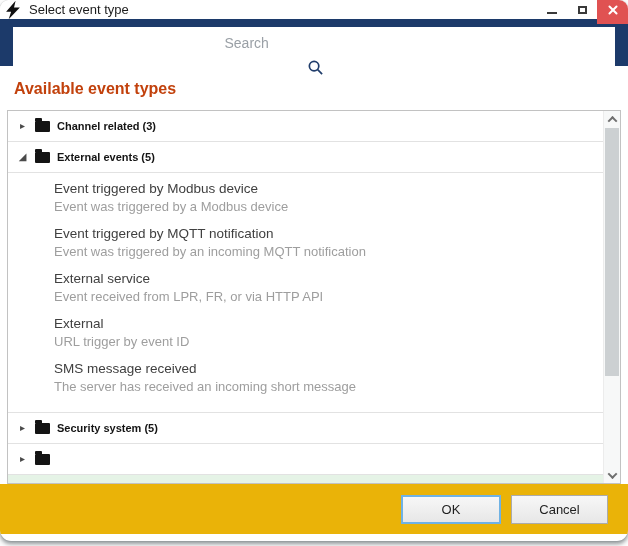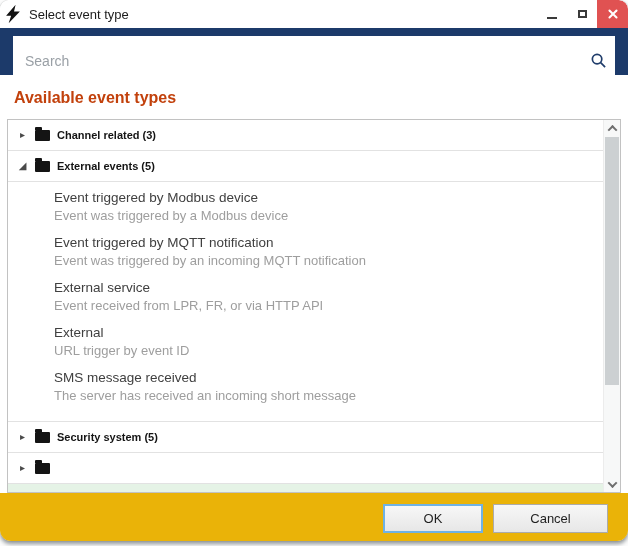--- a/index.html
+++ b/index.html
@@ -7,36 +7,36 @@
     width:628px;height:546px;position:relative;background:#fdfdfd;
     font-family:"Liberation Sans",sans-serif;
     -webkit-font-smoothing:antialiased;overflow:hidden;
   }
   .window{
     position:absolute;left:0;top:0;width:628px;height:541px;
     background:#ffffff;border-radius:9px 9px 11px 11px;overflow:hidden;
     box-shadow:0 3px 4px rgba(70,80,85,.6), 0 0 1px rgba(0,0,0,.35);
   }
   
-  .titlebar{height:28px;display:flex;align-items:center;background:#ffffff;justify-content:center;}
+  .titlebar{height:19px;display:flex;align-items:center;background:#ffffff;justify-content:center;}
   .app-icon{width:20px;height:20px;margin-left:4px;flex:0 0 auto;}
   .win-title{font-size:13px;color:#1c1c1c;margin-left:5px;flex:1;white-space:nowrap;}
   .win-btn{width:30px;height:28px;display:flex;align-items:center;justify-content:center;cursor:default;}
   .glyph-min{width:10px;height:2px;background:#3a3a3a;margin-top:7px;}
   .glyph-max{width:9px;height:8px;border:2px solid #3a3a3a;box-sizing:border-box;}
   .btn-close{width:31px;background:#e05252;border-radius:0 9px 0 0;position:relative;}
   .glyph-close{position:relative;width:12px;height:12px;}
   .glyph-close::before,.glyph-close::after{
     content:"";position:absolute;left:0;top:5px;width:12px;height:2px;background:#fff;border-radius:1px;
   }
   .glyph-close::before{transform:rotate(45deg);}
   .glyph-close::after{transform:rotate(-45deg);}
   
   .search-band{height:47px;background:#1c3a6a;padding:8px 13px;box-sizing:border-box;}
-  .search-box{height:49px;background:#ffffff;display:flex;align-items:center;padding:0 8px 0 10px;}
+  .search-box{height:49px;background:#ffffff;display:flex;align-items:center;padding:0 8px 0 10px;flex-direction:column;}
   .search-box input{
     border:none;outline:none;flex:1;font-size:14px;color:#333;background:transparent;
     font-family:"Liberation Sans",sans-serif;
   }
   .search-box input::placeholder{color:#9aa0a6;}
   .search-icon-svg{width:17px;height:17px;flex:0 0 auto;}
   
   .heading{padding:14px 14px 12px;font-size:16px;font-weight:bold;color:#c2410c;}
   
   .list{margin:0 7px;border:1px solid #c2c2c2;height:372px;position:relative;background:#fff;box-sizing:content-box;}
@@ -60,21 +60,21 @@
   .chev.up{transform:rotate(45deg) translate(1px,1px);}
   .chev.down{transform:rotate(225deg) translate(1px,1px);}
   .thumb{position:absolute;left:1px;right:1px;top:17px;height:248px;background:#ccd0d2;}
   
   .footer{height:50px;background:#eab308;display:flex;align-items:center;justify-content:flex-end;gap:10px;padding-right:20px;}
   .btn{
     height:29px;box-sizing:border-box;font-family:"Liberation Sans",sans-serif;
     font-size:13px;color:#1f1f1f;background:linear-gradient(180deg,#f7f7f7,#e7e7e7);cursor:default;
   }
   .btn-ok{width:100px;border:2px solid #6fb2e4;}
-  .btn-cancel{width:115px;border:1px solid #ababab;}
+  .btn-cancel{width:97px;border:1px solid #ababab;}
 </style>
 </head>
 <body>
 
 <div class="window">
 
   <div class="titlebar">
     <svg class="app-icon" viewBox="0 0 24 24">
       <path d="M14 1 L4 14 h6 L8 23 L20 9 h-7 z" fill="#111" transform="skewX(-6)"></path>
     </svg>

